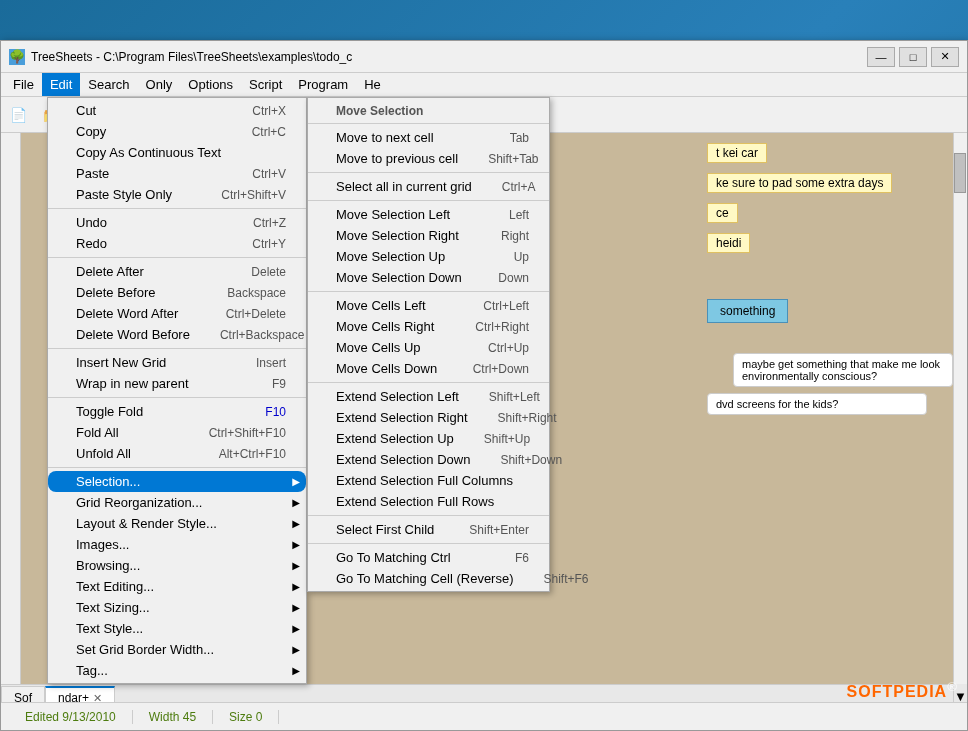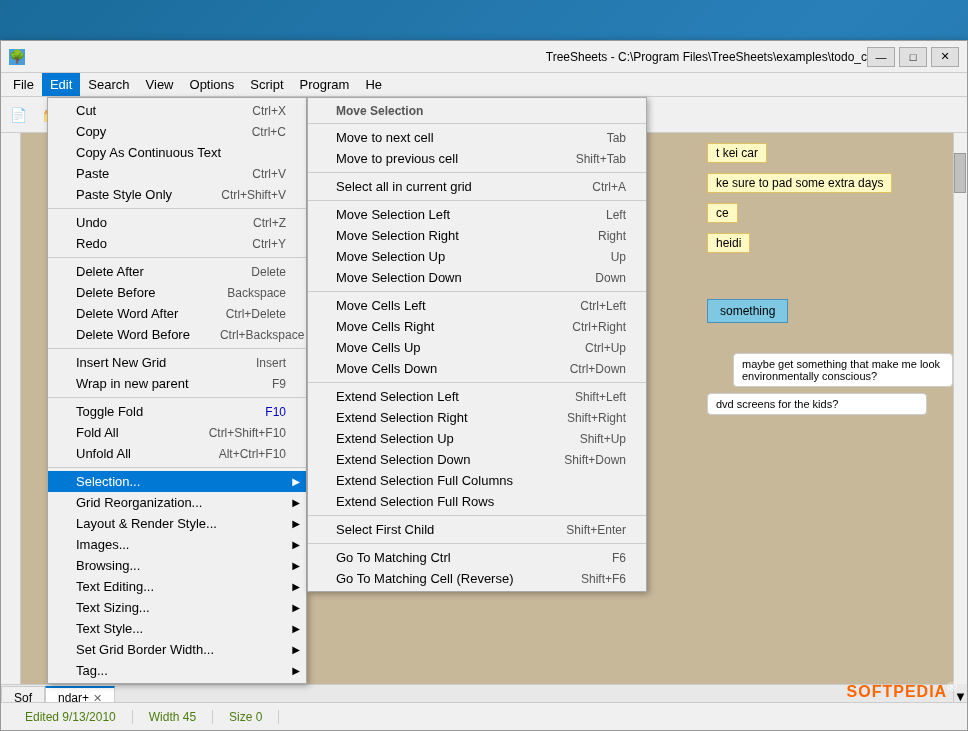--- a/index.html
+++ b/index.html
@@ -46,21 +46,20 @@
       width: 16px;
       height: 16px;
       margin-right: 6px;
       background: #4a9eda;
       display: inline-block;
     }
     .title-bar-text {
       flex: 1;
       font-size: 12px;
       color: #000;
-      text-align: right;
     }
     .title-bar-controls {
       display: flex;
       gap: 4px;
     }
     .title-btn {
       width: 28px;
       height: 20px;
       border: 1px solid #aaa;
       background: #e0e0e0;
@@ -241,21 +240,21 @@
       box-shadow: 2px 2px 6px rgba(0,0,0,0.3);
       pointer-events: all;
       z-index: 100;
     }
 
     
     .selection-menu {
       position: absolute;
       top: 56px;
       left: 306px;
-      width: 340px;
+      width: 243px;
       background: #f0f0f0;
       border: 1px solid #aaa;
       box-shadow: 2px 2px 6px rgba(0,0,0,0.3);
       pointer-events: all;
       z-index: 101;
     }
 
     .menu-popup {
       background: #f0f0f0;
       padding: 2px 0;
@@ -293,20 +292,21 @@
 
     .menu-separator {
       height: 1px;
       background: #ccc;
       margin: 3px 0;
     }
 
     .menu-popup-item.highlighted {
       background: #0078d4;
       color: #fff;
+      border-radius: 8px;
     }
 
     
     .watermark {
       position: absolute;
       bottom: 30px;
       right: 10px;
       color: rgba(255,255,255,0.7);
       font-size: 16px;
       font-weight: bold;
@@ -355,21 +355,21 @@
       <button class="title-btn">—</button>
       <button class="title-btn">□</button>
       <button class="title-btn close">✕</button>
     </div>
   </div>
 
   <div class="menu-bar">
     <div class="menu-item">File</div>
     <div class="menu-item active">Edit</div>
     <div class="menu-item">Search</div>
-    <div class="menu-item">View</div>
+    <div class="menu-item">Only</div>
     <div class="menu-item">Options</div>
     <div class="menu-item">Script</div>
     <div class="menu-item">Program</div>
     <div class="menu-item">He</div>
   </div>
 
   <div class="toolbar">
     <button class="toolbar-btn">📄</button>
     <button class="toolbar-btn">📁</button>
     <button class="toolbar-btn">💾</button>

